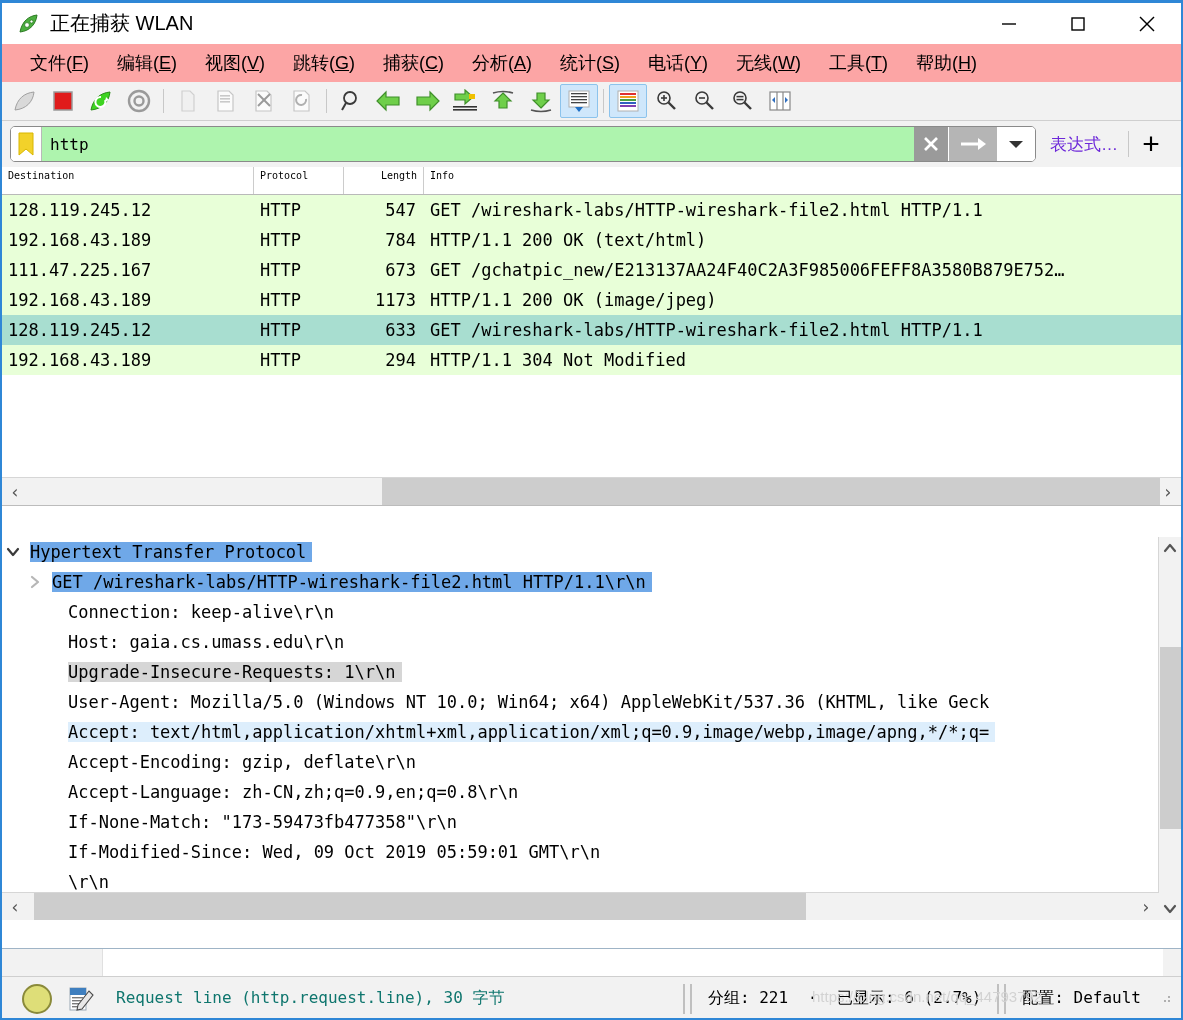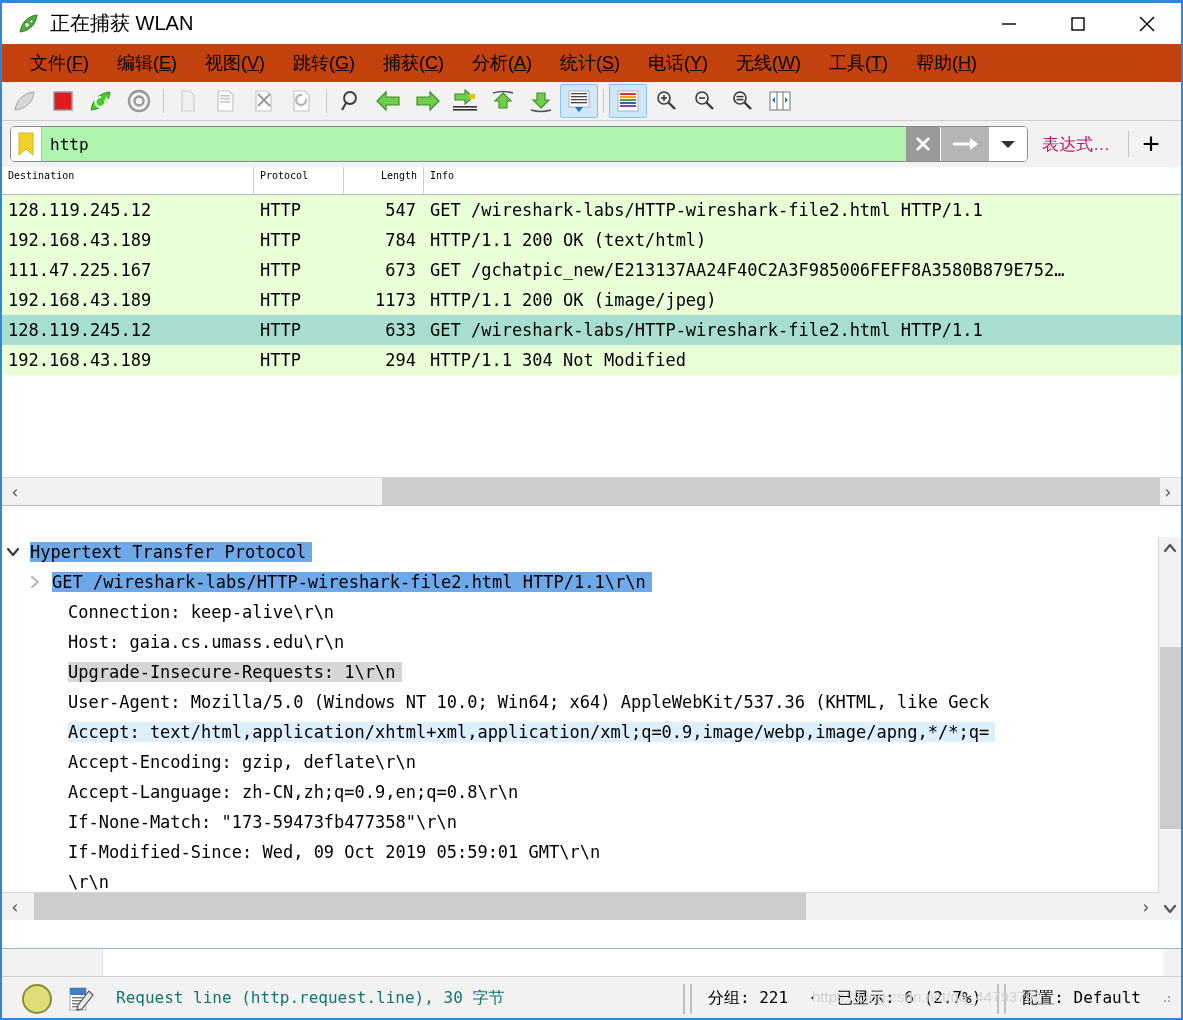--- a/index.html
+++ b/index.html
@@ -65,21 +65,21 @@
   }
   .win-btn svg { display:block; }
 
   
   .menubar {
     position: absolute;
     top: 44px; left: 0; right: 0;
     height: 38px;
     display: flex;
     align-items: center;
-    background: #c2410c;
+    background: #fca5a5;
     padding-left: 14px;
     box-sizing: border-box;
   }
   .menu-item {
     font-size: 18px;
     color: #000;
     padding: 2px 14px;
     white-space: nowrap;
     font-family: "Liberation Sans", sans-serif;
   }
@@ -163,22 +163,22 @@
     background: #b5b5b5;
     display: flex; align-items: center; justify-content: center;
     border-left: 1px solid #ffffff;
   }
   .filter-drop {
     width: 38px; flex: 0 0 auto;
     background: #ffffff;
     display: flex; align-items: center; justify-content: center;
   }
   .expr-label {
-    font-size: 17px; color: #be185d;
-    margin-left: 14px; margin-right: 18px;
+    font-size: 17px; color: #6d28d9;
+    margin-left: 14px; margin-right: 10px;
     white-space: nowrap;
     flex: 0 0 auto;
   }
   .vsep { width:1px; height:26px; background:#c8c8c8; flex:0 0 auto; }
   .plus-btn {
     width: 44px; flex:0 0 auto;
     display:flex; align-items:center; justify-content:center;
     font-size: 30px; color: #000; line-height: 1;
     font-family: "Liberation Sans", sans-serif;
   }

